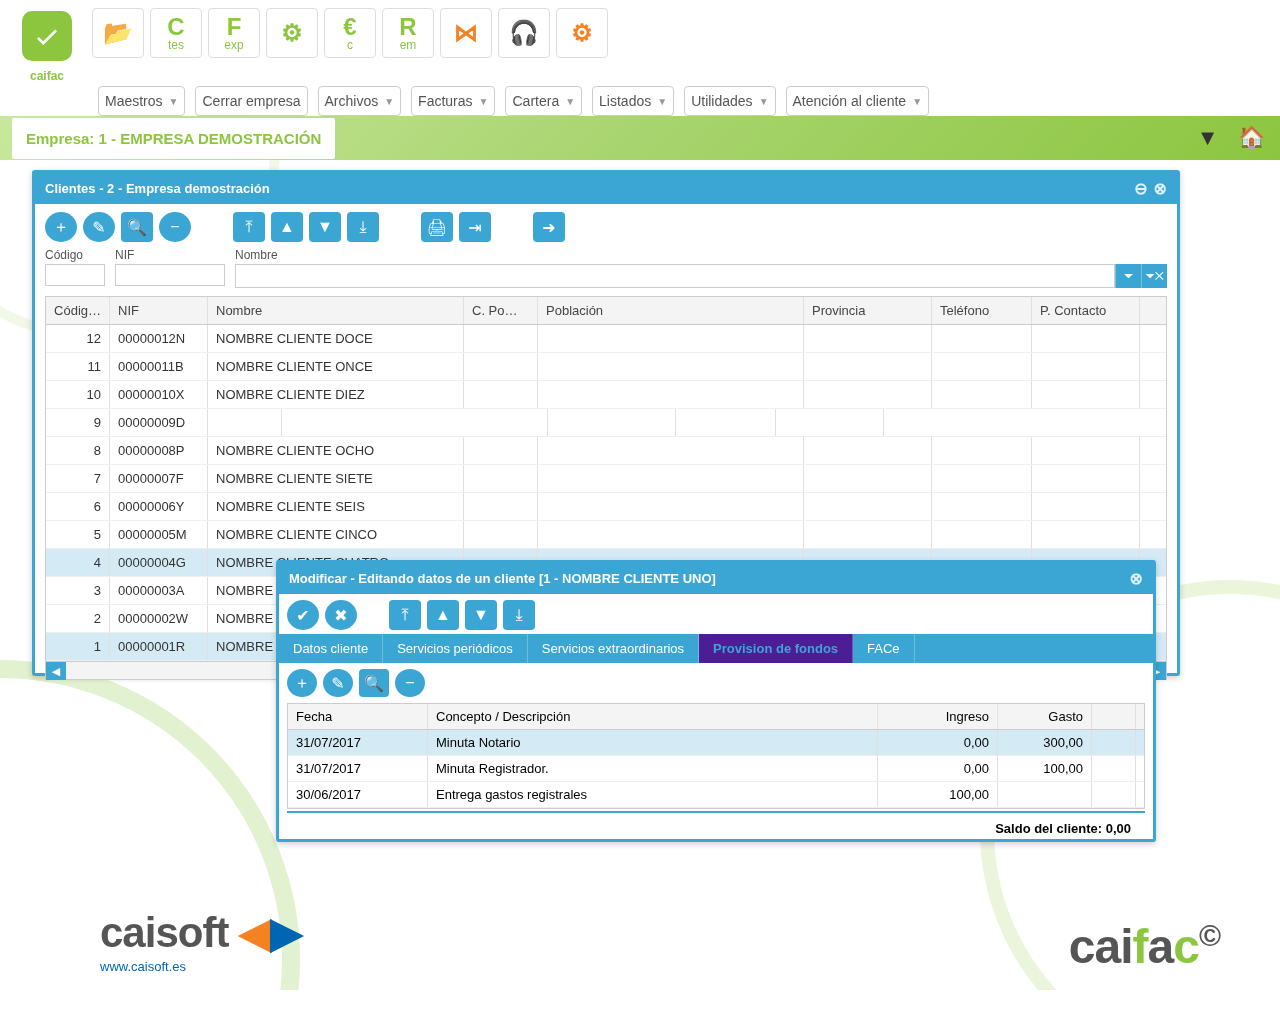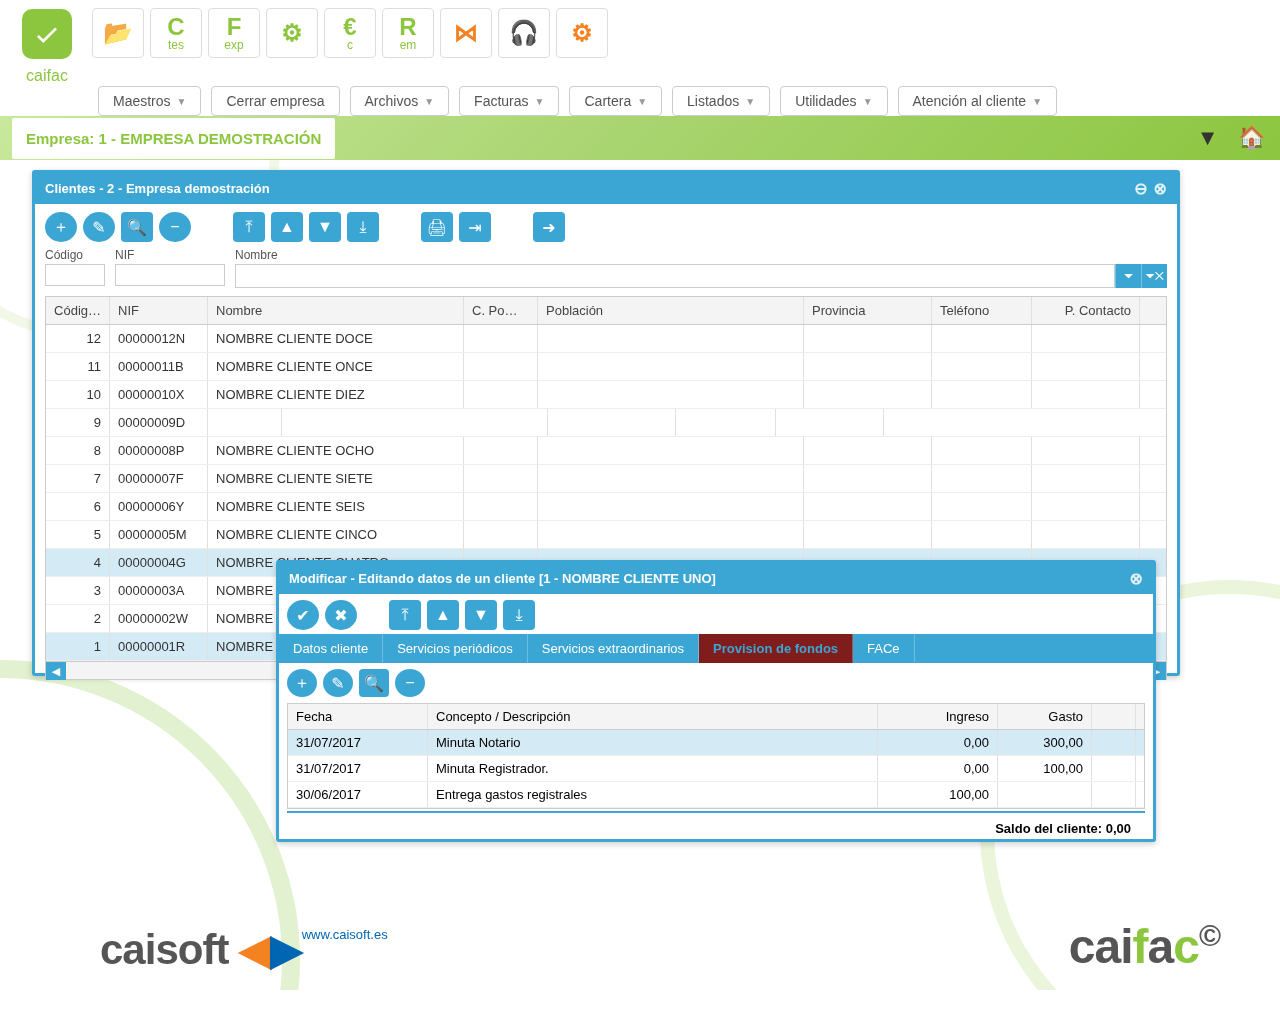--- a/index.html
+++ b/index.html
@@ -4,28 +4,28 @@
 <style>
 * { box-sizing: border-box; margin: 0; padding: 0; font-family: Arial, Helvetica, sans-serif; }
 body { width: 1280px; height: 1024px; background: #fff; overflow: hidden; position: relative; }
 
 
 .top-area { background: #fff; padding: 8px 8px 0 8px; }
 .top-row1 { display: flex; align-items: flex-start; gap: 6px; margin-bottom: 4px; }
 .logo-box { width: 78px; height: 78px; display: flex; flex-direction: column; align-items: center; justify-content: center; }
 .logo-check { width: 50px; height: 50px; background: #8cc63f; border-radius: 10px; display:flex; align-items:center; justify-content:center; }
 .logo-check svg { width: 30px; height: 30px; fill: #fff; }
-.logo-text { font-size: 16px; color: #8cc63f; margin-top: 8px; font-weight: normal; }
+.logo-text { font-size: 12px; color: #8cc63f; margin-top: 8px; font-weight: bold; }
 .icon-btn { width: 52px; height: 50px; border: 1px solid #ddd; border-radius: 4px; background: #fff; display: flex; align-items: center; justify-content: center; font-size: 24px; cursor: pointer; }
 .icon-btn.green { color: #8cc63f; }
 .icon-btn.orange { color: #f58220; }
 .icon-btn .sub { font-size: 12px; display: block; line-height: 1; }
 .icon-btn .stacked { display:flex; flex-direction:column; align-items:center; line-height:1;}
 .menu-row { display: flex; gap: 10px; margin-left: 90px; margin-top: -4px; }
-.menu-btn { border: 1px solid #ccc; border-radius: 4px; padding: 6px 14px; background: #fff; font-size: 14px; color: #555; cursor: pointer; display: flex; align-items: center; gap: 6px; }
+.menu-btn { border: 1px solid #ccc; border-radius: 4px; padding: 6px 6px; background: #fff; font-size: 14px; color: #555; cursor: pointer; display: flex; align-items: center; gap: 6px; }
 .menu-btn .caret { font-size: 10px; color: #999; }
 
 
 .ribbon { height: 44px; background: linear-gradient(135deg, #c8e89b 0%, #a8d46f 50%, #8cc63f 100%); display: flex; align-items: center; padding: 0 12px; position: relative; }
 .ribbon-label { background: #fff; color: #8cc63f; font-weight: bold; font-size: 15px; padding: 12px 14px; border-radius: 2px; }
 .ribbon-actions { position: absolute; right: 14px; top: 0; height: 44px; display: flex; align-items: center; gap: 20px; color: #333; }
 .ribbon-actions span { cursor: pointer; font-size: 22px; }
 
 
 .main-area { position: relative; height: 830px; background: #fff; overflow: hidden; }
@@ -60,51 +60,51 @@
 .grid-head { display: flex; background: #f4f4f4; border-bottom: 1px solid #ccc; }
 .grid-head div, .grid-row div { padding: 6px 8px; font-size: 13px; border-right: 1px solid #e0e0e0; overflow: hidden; white-space: nowrap; text-overflow: ellipsis; }
 .grid-head div { color: #444; font-weight: normal; }
 .col-cod { width: 64px; text-align: right; }
 .col-nif { width: 98px; }
 .col-nom { width: 256px; }
 .col-cp { width: 74px; }
 .col-pob { width: 266px; }
 .col-prov { width: 128px; }
 .col-tel { width: 100px; }
-.col-pcon { width: 108px; text-align: right; }
+.col-pcon { width: 108px; }
 .grid-body { max-height: 340px; overflow-y: scroll; }
 .grid-row { display: flex; border-bottom: 1px solid #eee; cursor: pointer; }
 .grid-row.sel { background: #d4ebf5; }
 .grid-row div { color: #333; }
 .grid-scroll-h { height: 18px; display:flex; justify-content: space-between; background:#f4f4f4; border-top:1px solid #ccc;}
 .grid-scroll-h span { width:20px; height:18px; background:#3ba6d4; color:#fff; display:flex;align-items:center;justify-content:center;font-size:11px;cursor:pointer;}
 
 
 .window.modal-win { left: 276px; top: 400px; width: 880px; height: 282px; z-index: 10; }
 .tabs { display: flex; background: #3ba6d4; }
 .tab { padding: 7px 14px; font-size: 13px; color: #fff; cursor: pointer; background: #3ba6d4; border-right: 1px solid rgba(255,255,255,0.25);}
-.tab.active { background: #7f1d1d; color: #3ba6d4; font-weight: bold; }
+.tab.active { background: #4c1d95; color: #3ba6d4; font-weight: bold; }
 .modal-toolbar { padding: 6px 8px; display: flex; gap:6px; }
 .modal-toolbar .tb-btn { width:30px; height:28px;}
 .inner-grid { margin: 0 8px; border:1px solid #ccc; }
 .inner-head { display:flex; background:#f4f4f4; border-bottom:1px solid #ccc;}
 .inner-head div, .inner-row div { padding:5px 8px; font-size:13px; border-right:1px solid #e0e0e0;}
 .icol-fecha { width:140px; }
 .icol-conc { width:450px; }
 .icol-ing { width:120px; text-align:right;}
 .icol-gas { width:94px; text-align:right;}
 .icol-last { width:44px; }
 .inner-body { max-height: 92px; overflow-y: scroll;}
 .inner-row { display:flex; border-bottom:1px solid #eee;}
 .inner-row.sel { background:#d4ebf5;}
 .saldo-row { text-align:right; padding: 8px 14px; font-size:13px; font-weight:bold; border-top: 2px solid #3ba6d4; margin: 2px 8px 0;}
 
 
 .footer { position: absolute; bottom: 16px; left: 0; right: 0; display:flex; justify-content: space-between; align-items:flex-end; padding: 0 60px 0 100px;}
-.caisoft-logo { display:flex; }
+.caisoft-logo { display:flex; flex-direction:column;}
 .caisoft-logo .row1 { font-size: 42px; font-weight:bold; letter-spacing:-1px;}
 .caisoft-logo .row1 .gray{color:#555;} .caisoft-logo .row1 .orange{color:#f58220;} .caisoft-logo .row1 .blue{color:#0066b3;}
 .caisoft-logo .url { color:#0066b3; font-size:13px; margin-top:2px;}
 .caifac-logo { font-size: 48px; font-weight:bold; letter-spacing:-1px;}
 .caifac-logo .g1{color:#555;} .caifac-logo .g2{color:#8cc63f;} .caifac-logo .g3{color:#8cc63f;} .caifac-logo .c{color:#555; font-size:30px; vertical-align: top;}
 </style>
 </head>
 <body>
 
 <div class="top-area">

